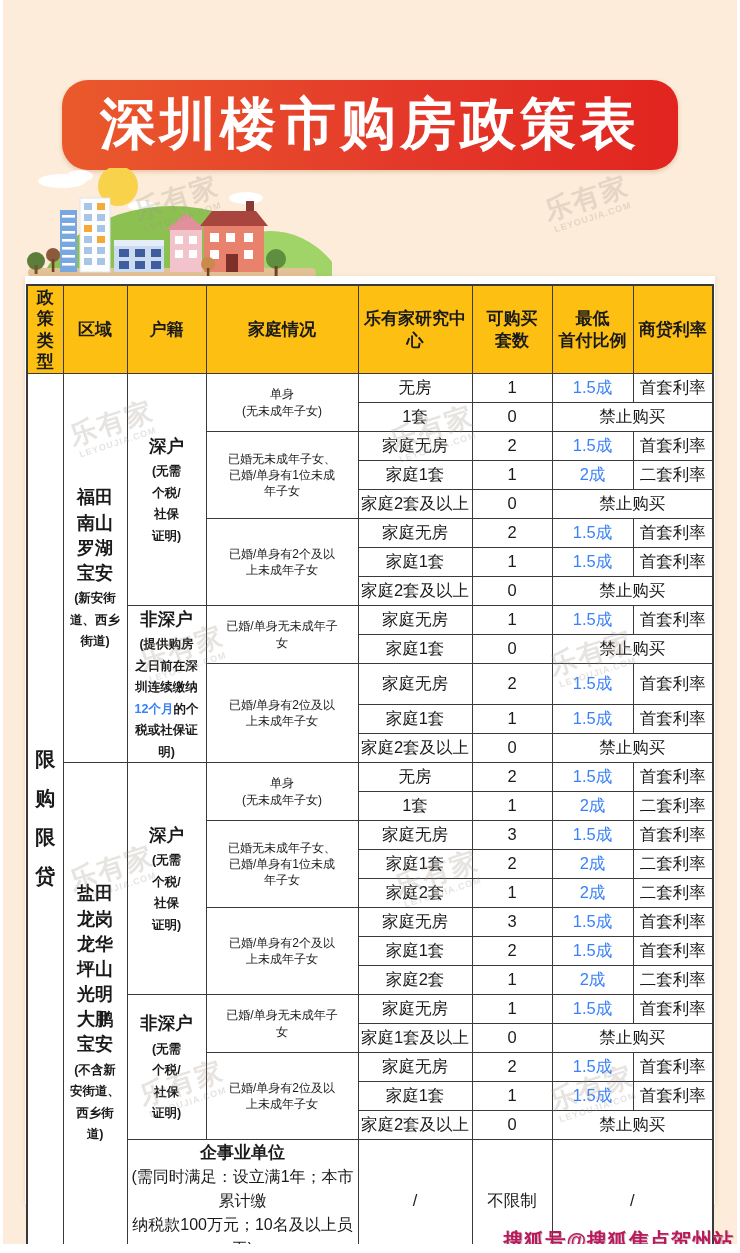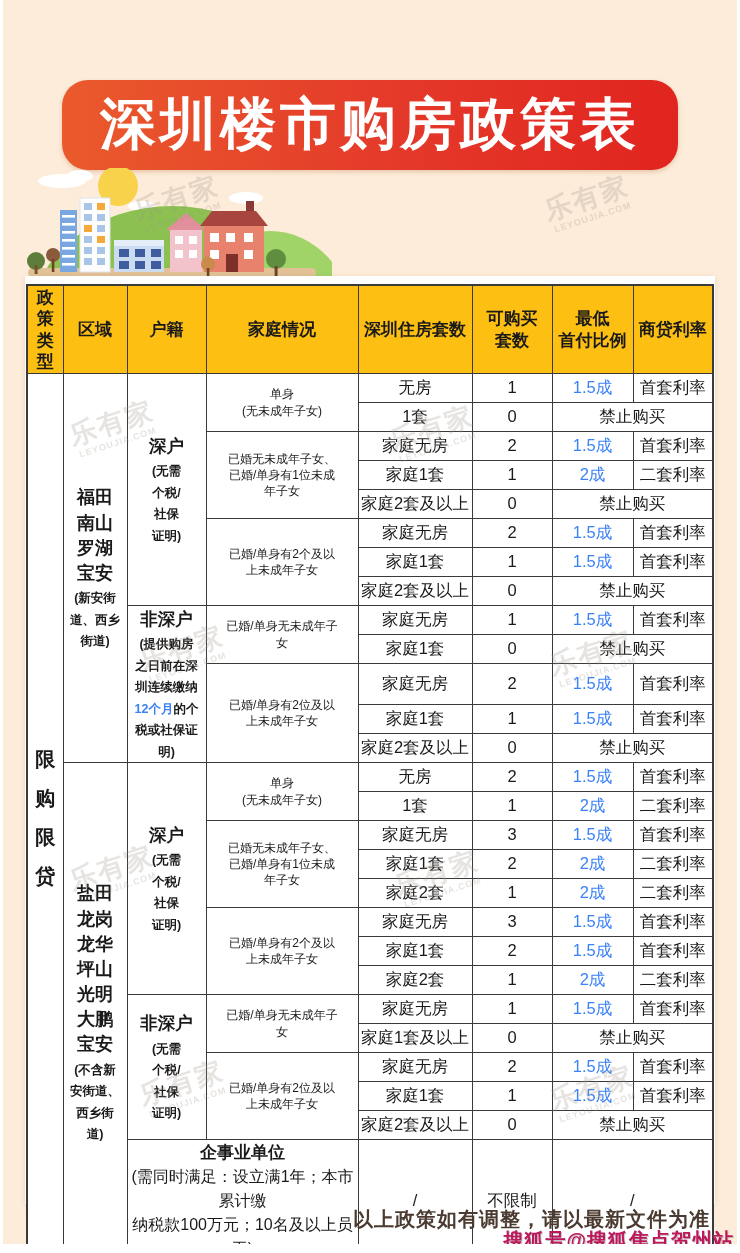--- a/index.html
+++ b/index.html
@@ -174,21 +174,21 @@
           <col style="width: 80px;">
           <col style="width: 81px;">
           <col style="width: 80px;">
         </colgroup>
         <thead>
           <tr>
             <th>政策<br>类型</th>
             <th>区域</th>
             <th>户籍</th>
             <th>家庭情况</th>
-            <th>深圳住房套数</th>
+            <th>乐有家研究中心</th>
             <th>可购买<br>套数</th>
             <th>最低<br>首付比例</th>
             <th>商贷利率</th>
           </tr>
         </thead>
         <tbody>
           <tr>
             <td rowspan="27" class="vert">
               <span class="big">限<br>购<br>限<br>贷</span>
             </td>
@@ -405,18 +405,17 @@
       <div class="wm" style="left: 140px; top: 1070px;">
         <span class="t">乐有家</span>
         <span class="s">LEYOUJIA.COM</span>
       </div>
       <div class="wm" style="left: 550px; top: 1075px;">
         <span class="t">乐有家</span>
         <span class="s">LEYOUJIA.COM</span>
       </div>
     </div>
 
-  <div class="footer-note">以上政策如有调整，请以最新文件为准</div>
   <div class="sohu">搜狐号@搜狐焦点贺州站</div>
   <div class="bottom-strip"></div>
   <div class="side-strip" style="left:0"></div>
   <div class="side-strip" style="right:0"></div>
 </div>
 
 </body></html>

